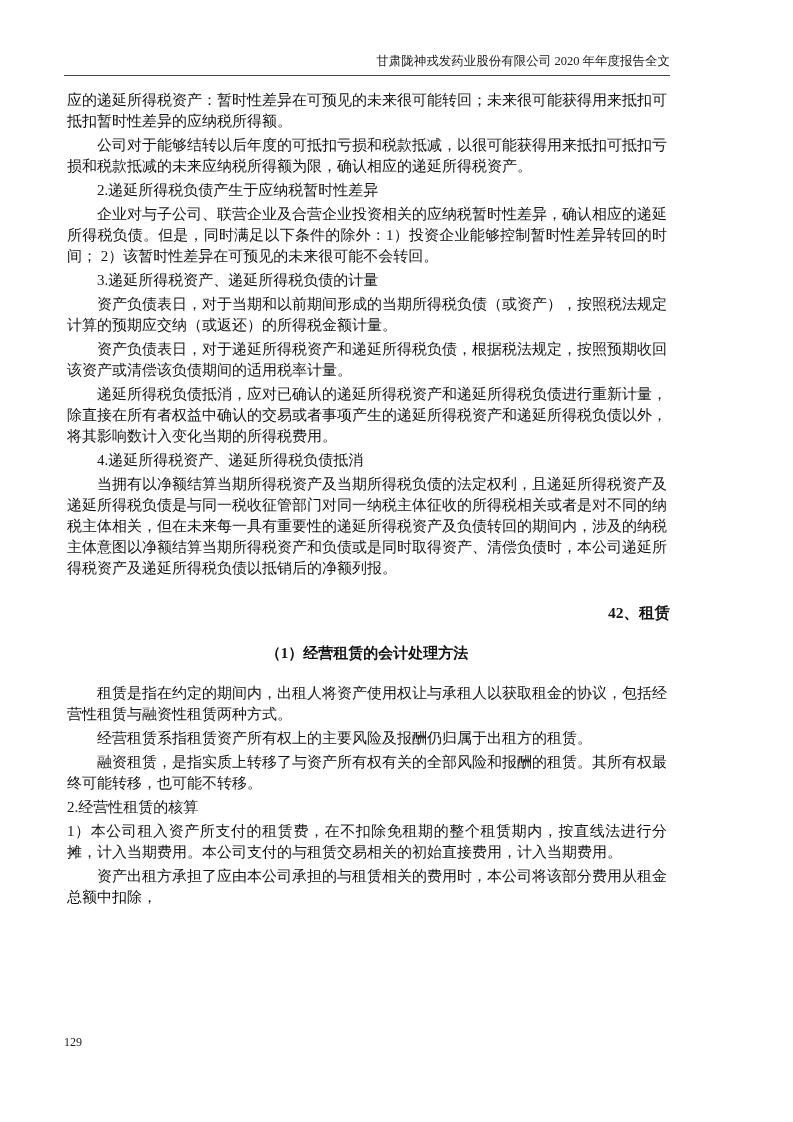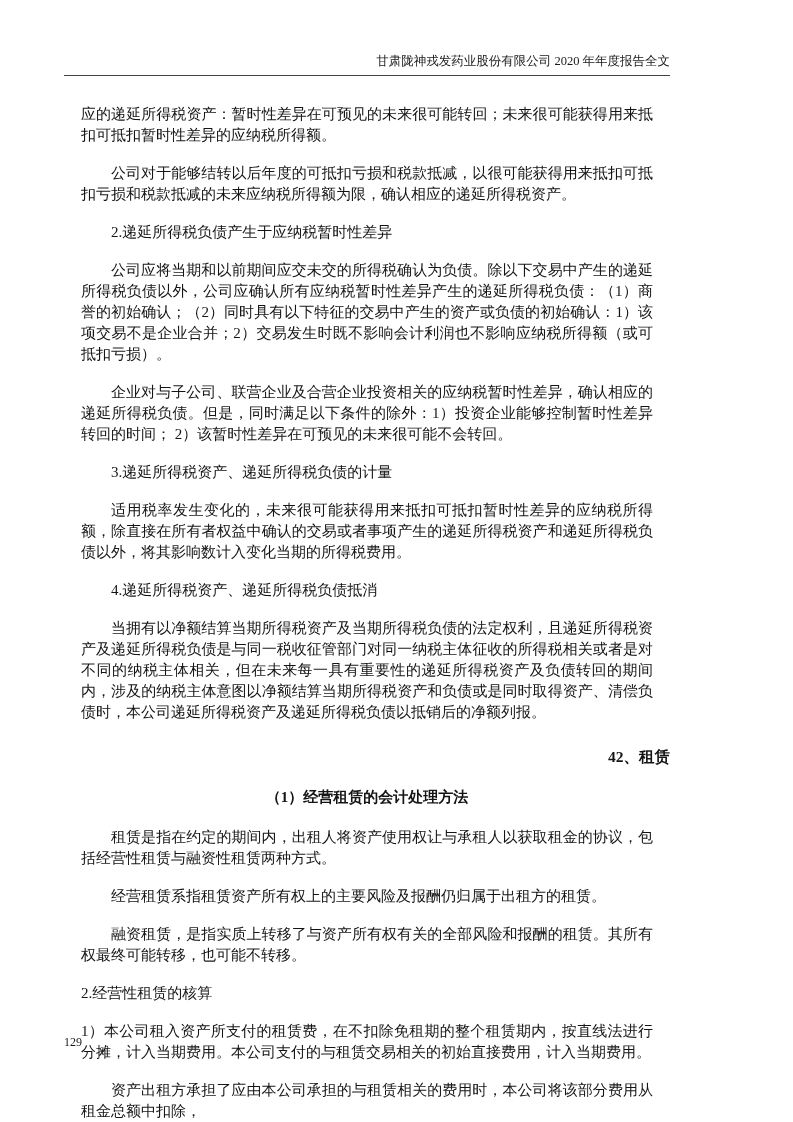--- a/index.html
+++ b/index.html
@@ -32,21 +32,21 @@
     position: absolute;
     top: 87px;
     left: 64px;
     right: 79px;
     font-size: 15px;
     line-height: 21px;
     text-align: justify;
     color: #141414;
   }
   .doc-body p {
-    margin: 17px;
+    margin: 3px;
     padding: 0;
   }
   .doc-body p.indent {
     text-indent: 2em;
   }
   .doc-body p.section-heading {
     font-weight: bold;
     font-size: 15.5px;
     margin: 23px 0 20px 0;
     text-align: right;
@@ -73,24 +73,25 @@
 <div class="page">
 
   <div class="page-header">
     <span>甘肃陇神戎发药业股份有限公司 2020 年年度报告全文</span>
   </div>
 
   <div class="doc-body">
       <p class="para">应的递延所得税资产：暂时性差异在可预见的未来很可能转回；未来很可能获得用来抵扣可抵扣暂时性差异的应纳税所得额。</p>
       <p class="para indent">公司对于能够结转以后年度的可抵扣亏损和税款抵减，以很可能获得用来抵扣可抵扣亏损和税款抵减的未来应纳税所得额为限，确认相应的递延所得税资产。</p>
       <p class="para indent">2.递延所得税负债产生于应纳税暂时性差异</p>
-      <p class="para indent">公司应将当期和以前期间应交未交的所得税确认为负债。除以下交易中产生的递延所得税负债以外，公司应确认所有应纳税暂时性差异产生的递延所得税负债：（1）商誉的初始确认；（2）同时具有以下特征的交易中产生的资产或负债的初始确认：1）该项交易不是企业合并；2）交易发生时既不影响会计利润也不影响应纳税所得额（或可抵扣亏损）。</p>
       <p class="para indent">企业对与子公司、联营企业及合营企业投资相关的应纳税暂时性差异，确认相应的递延所得税负债。但是，同时满足以下条件的除外：1）投资企业能够控制暂时性差异转回的时间； 2）该暂时性差异在可预见的未来很可能不会转回。</p>
       <p class="para indent">3.递延所得税资产、递延所得税负债的计量</p>
-      <p class="para indent">适用税率发生变化的，未来很可能获得用来抵扣可抵扣暂时性差异的应纳税所得额，除直接在所有者权益中确认的交易或者事项产生的递延所得税资产和递延所得税负债以外，将其影响数计入变化当期的所得税费用。</p>
+      <p class="para indent">资产负债表日，对于当期和以前期间形成的当期所得税负债（或资产），按照税法规定计算的预期应交纳（或返还）的所得税金额计量。</p>
+      <p class="para indent">资产负债表日，对于递延所得税资产和递延所得税负债，根据税法规定，按照预期收回该资产或清偿该负债期间的适用税率计量。</p>
+      <p class="para indent">递延所得税负债抵消，应对已确认的递延所得税资产和递延所得税负债进行重新计量，除直接在所有者权益中确认的交易或者事项产生的递延所得税资产和递延所得税负债以外，将其影响数计入变化当期的所得税费用。</p>
       <p class="para indent">4.递延所得税资产、递延所得税负债抵消</p>
       <p class="para indent">当拥有以净额结算当期所得税资产及当期所得税负债的法定权利，且递延所得税资产及递延所得税负债是与同一税收征管部门对同一纳税主体征收的所得税相关或者是对不同的纳税主体相关，但在未来每一具有重要性的递延所得税资产及负债转回的期间内，涉及的纳税主体意图以净额结算当期所得税资产和负债或是同时取得资产、清偿负债时，本公司递延所得税资产及递延所得税负债以抵销后的净额列报。</p>
       <p class="section-heading">42、租赁</p>
       <p class="subsection-heading">（1）经营租赁的会计处理方法</p>
       <p class="para indent">租赁是指在约定的期间内，出租人将资产使用权让与承租人以获取租金的协议，包括经营性租赁与融资性租赁两种方式。</p>
       <p class="para indent">经营租赁系指租赁资产所有权上的主要风险及报酬仍归属于出租方的租赁。</p>
       <p class="para indent">融资租赁，是指实质上转移了与资产所有权有关的全部风险和报酬的租赁。其所有权最终可能转移，也可能不转移。</p>
       <p class="para">2.经营性租赁的核算</p>
       <p class="para">1）本公司租入资产所支付的租赁费，在不扣除免租期的整个租赁期内，按直线法进行分摊，计入当期费用。本公司支付的与租赁交易相关的初始直接费用，计入当期费用。</p>
       <p class="para indent">资产出租方承担了应由本公司承担的与租赁相关的费用时，本公司将该部分费用从租金总额中扣除，</p>

